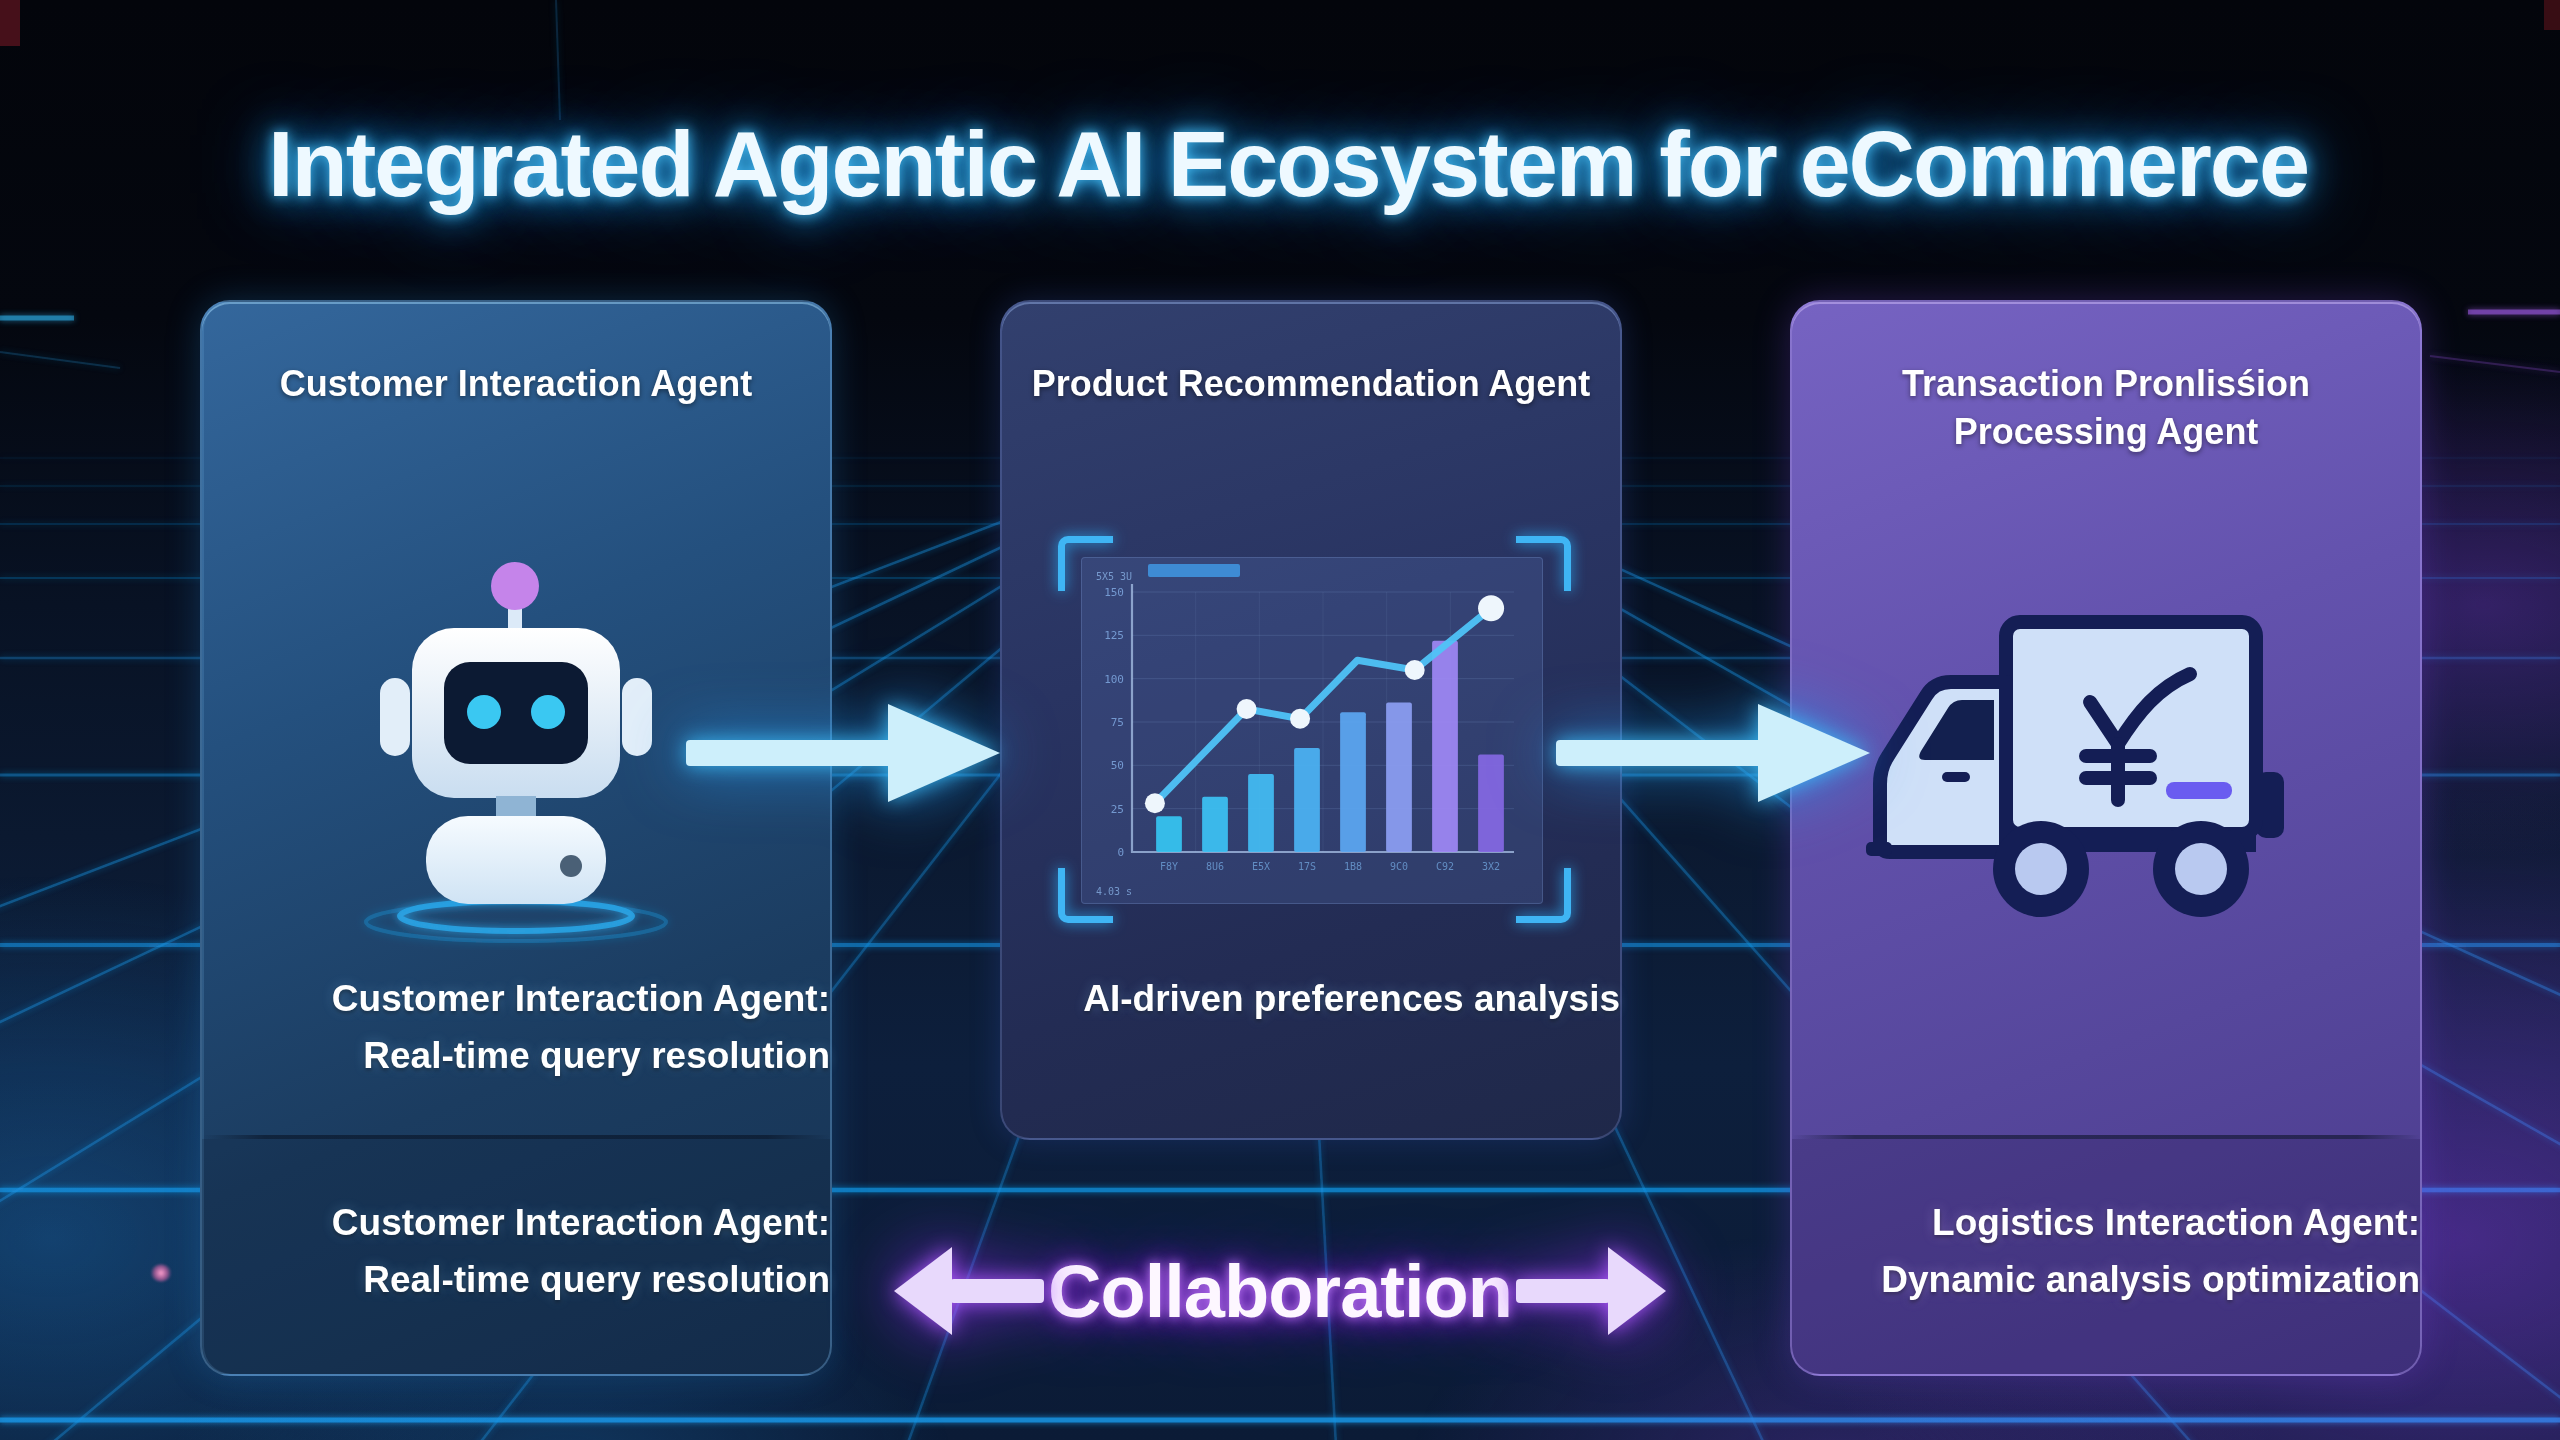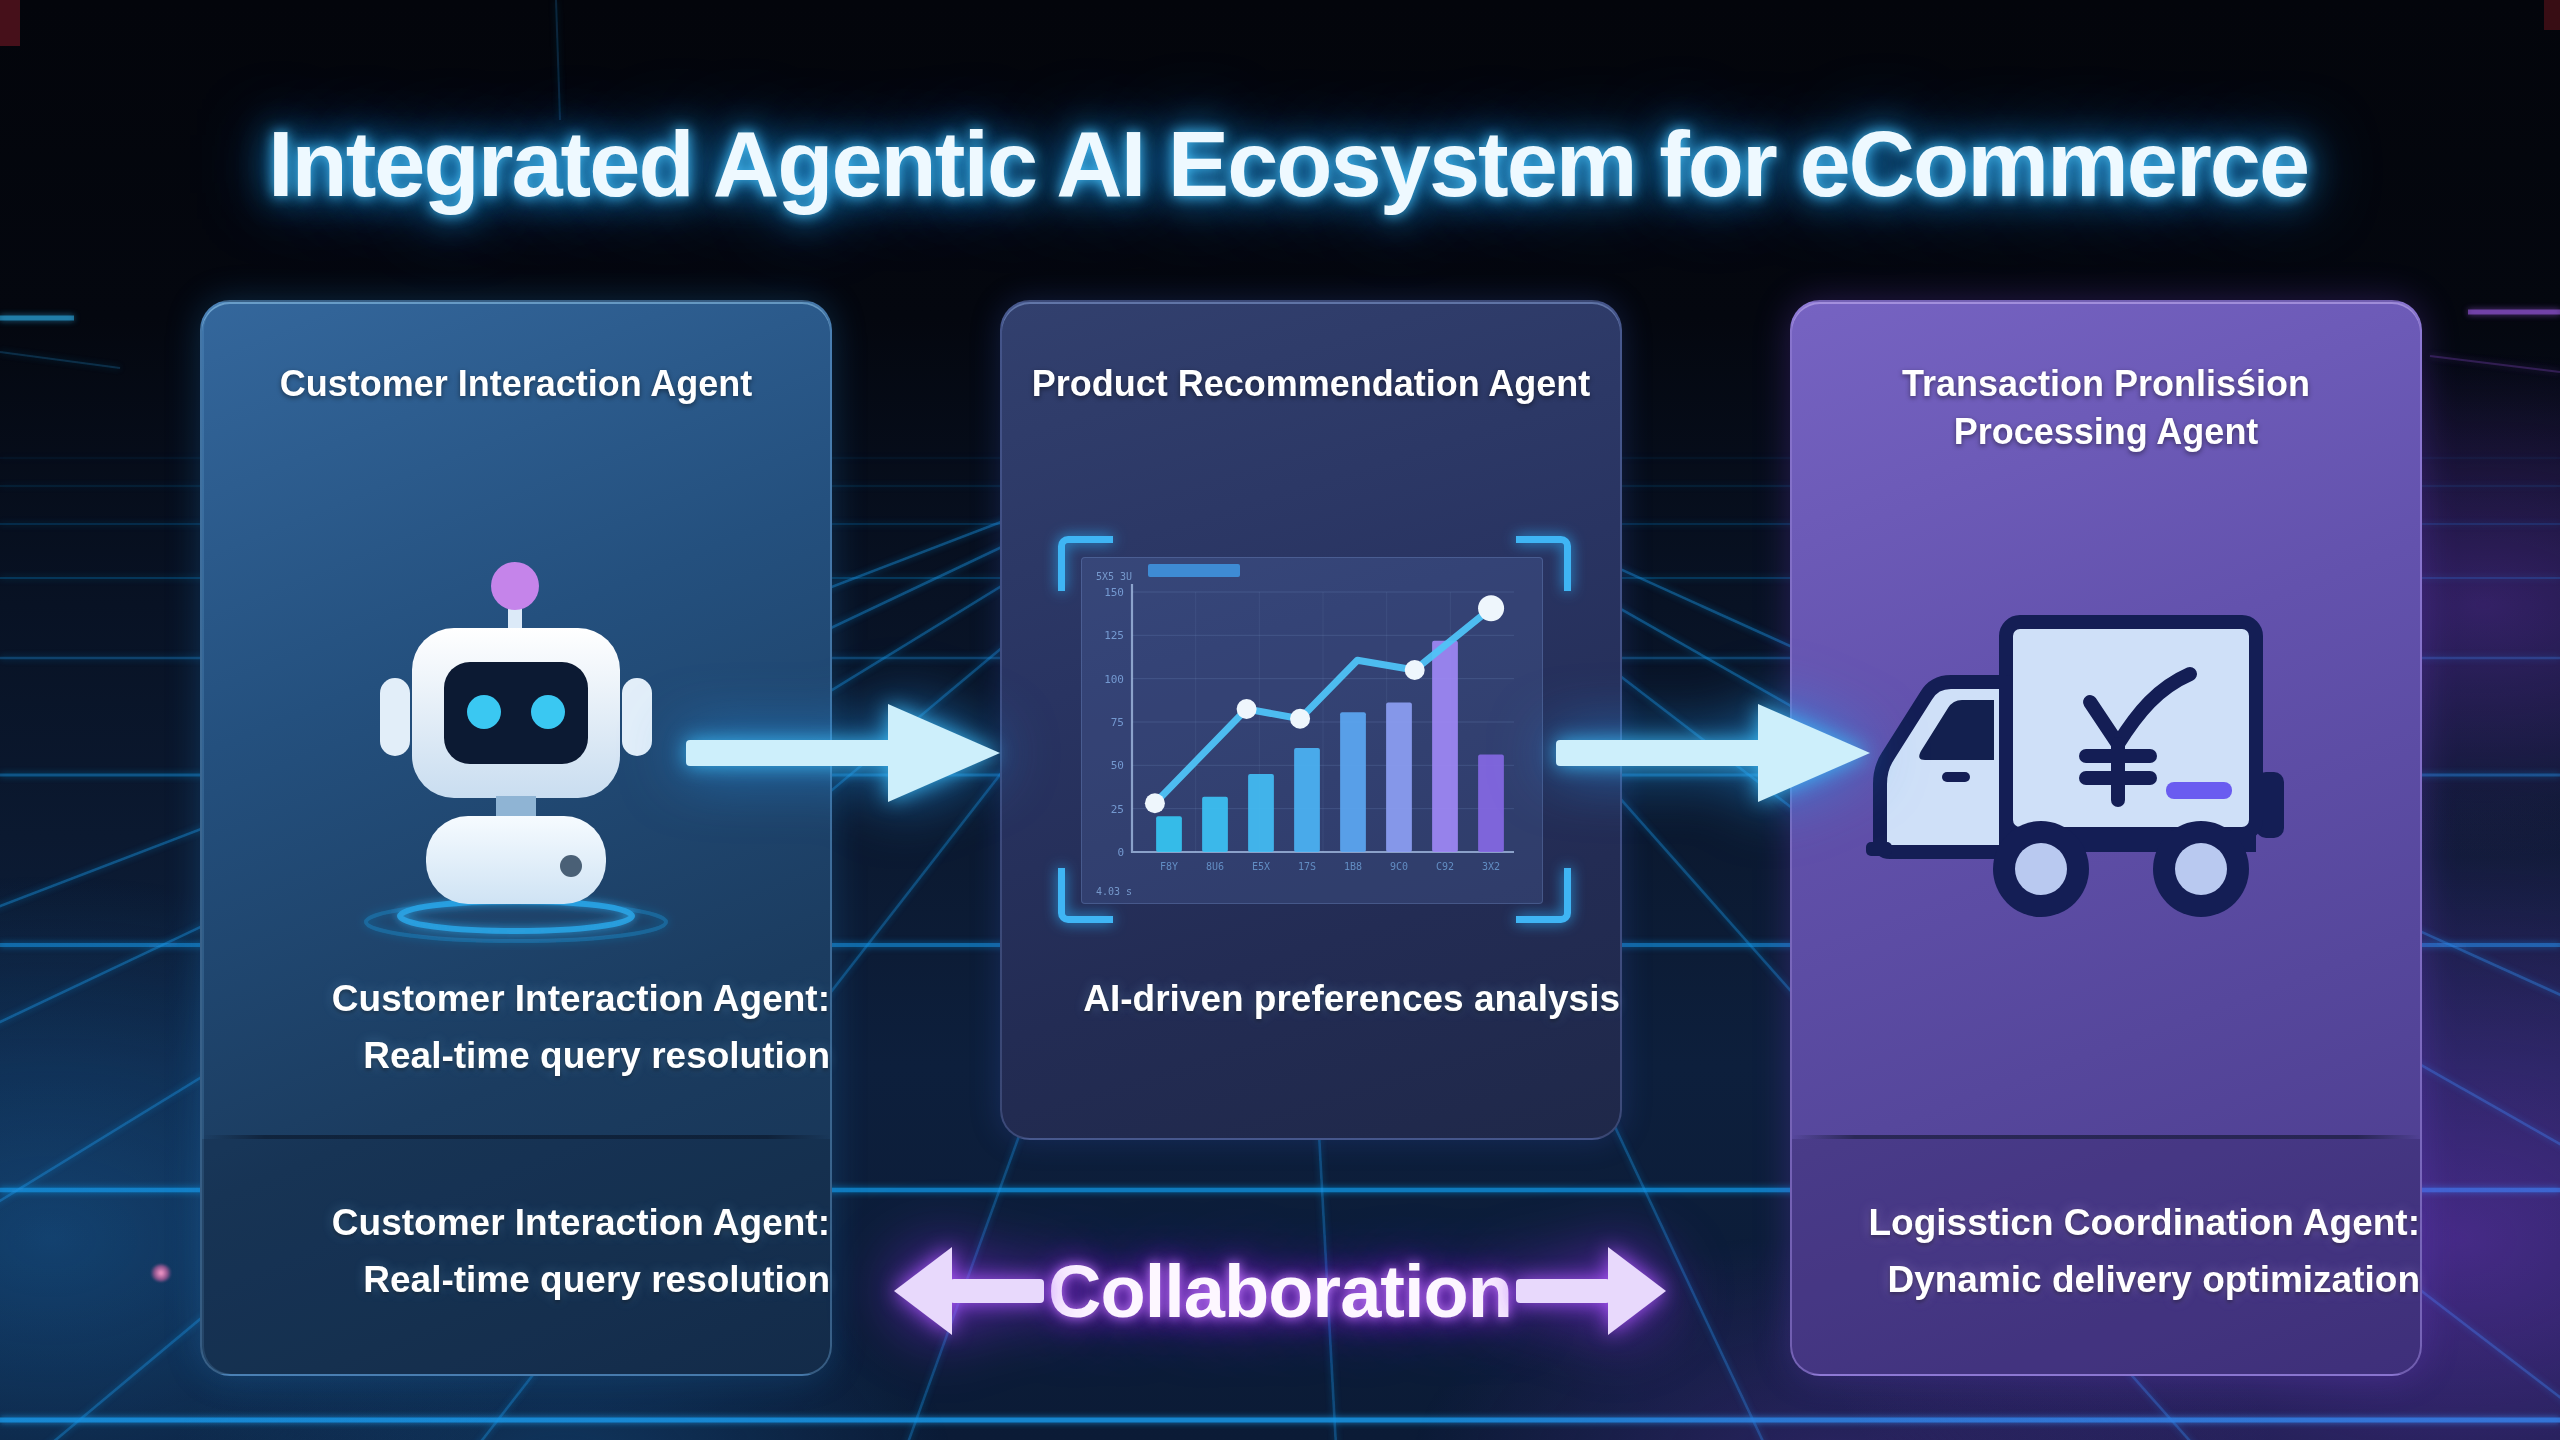--- a/index.html
+++ b/index.html
@@ -323,22 +323,22 @@
       <circle cx="185" cy="265" r="48" fill="#141e55"></circle>
       <circle cx="185" cy="265" r="26" fill="#b9c9f0"></circle>
       <circle cx="345" cy="265" r="48" fill="#141e55"></circle>
       <circle cx="345" cy="265" r="26" fill="#b9c9f0"></circle>
     </g>
   </svg>
 
   <div class="card-seam"></div>
   <div class="card-lower-shade"></div>
   <div class="card-caption caption-secondary">
-    <div>Logissticn Coordination Agent:</div>
-    <div>Dynamic delivery optimization</div>
+    <div>Logistics Interaction Agent:</div>
+    <div>Dynamic analysis optimization</div>
   </div>
 </section>
 
 <div class="collab">
   <svg class="collab-arrow" width="158" height="100" viewBox="0 0 158 100">
     <rect x="60" y="38" width="94" height="24" rx="4" fill="#e8d9fc"></rect>
     <polygon points="62,6 62,94 4,50" fill="#e8d9fc"></polygon>
   </svg>
   <div class="collab-label">Collaboration</div>
   <svg class="collab-arrow" width="158" height="100" viewBox="0 0 158 100">

